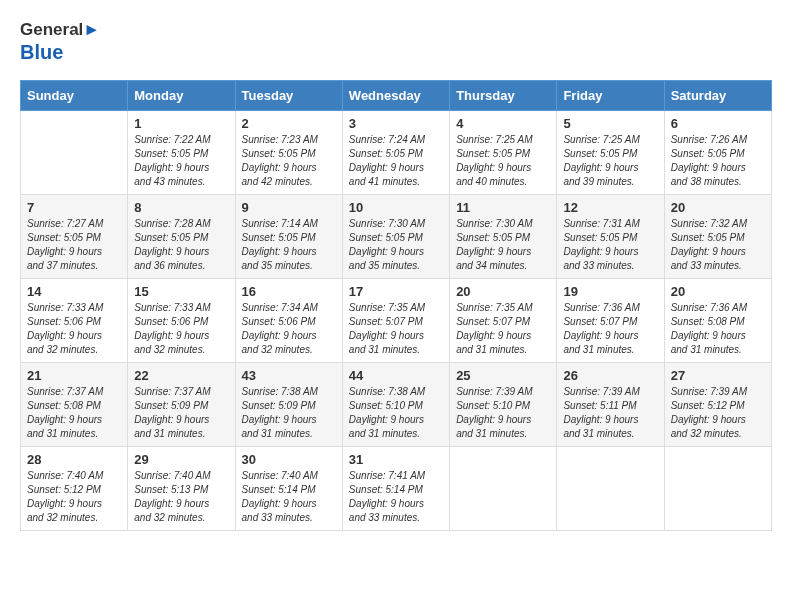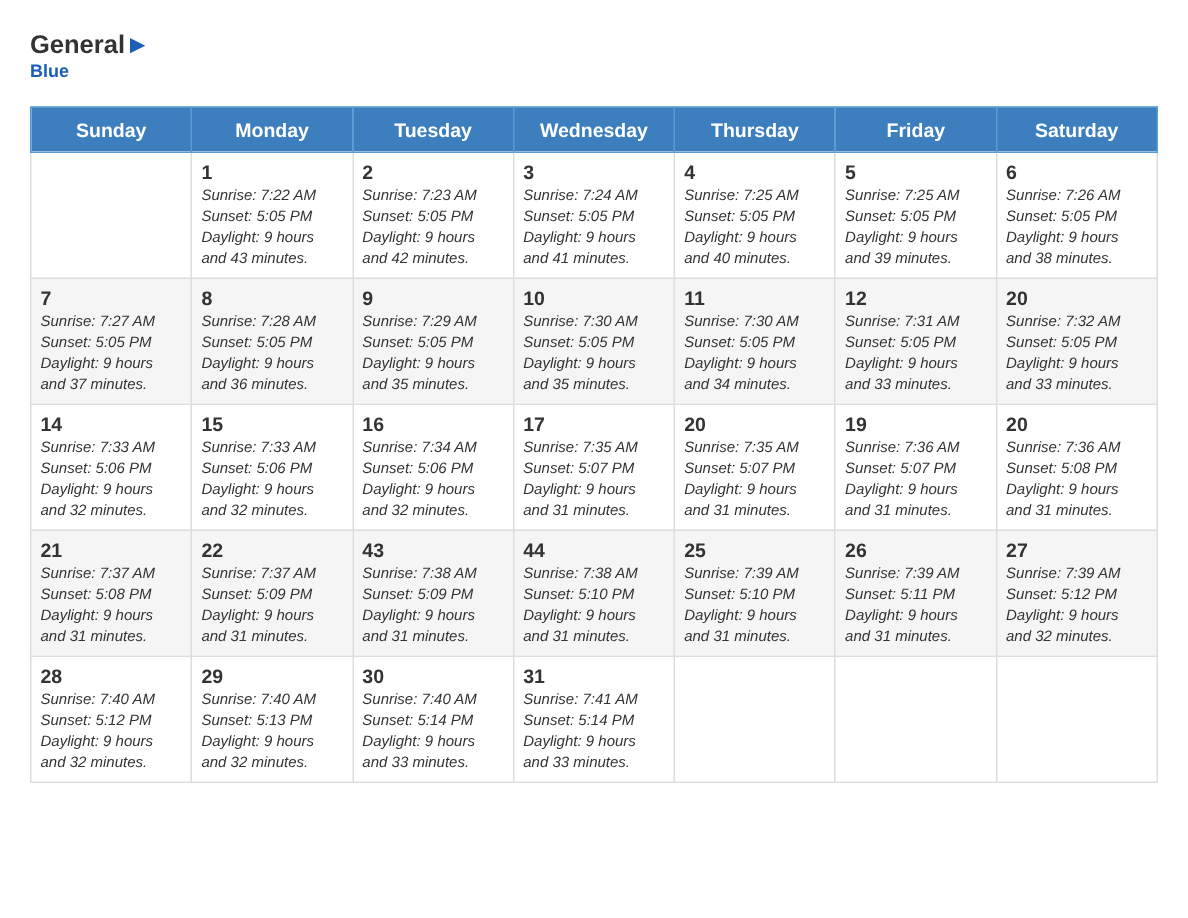--- a/index.html
+++ b/index.html
@@ -38,21 +38,21 @@
       width: 100%;
       border-collapse: collapse;
       font-size: 11px;
     }
     thead tr {
       background-color: #3d7ebf;
       color: white;
     }
     thead th {
       padding: 7px 6px;
-      text-align: center;
+      text-align: left;
       font-size: 13px;
       font-weight: bold;
       border: 1px solid #5a9ad4;
       margin-left: 35px;
     }
     tbody tr {
       border-bottom: 1px solid #ddd;
     }
     tbody tr:nth-child(even) {
       background-color: #f5f5f5;
@@ -80,21 +80,21 @@
       font-style: italic;
     }
   </style>
 </head>
 <body>
 
 <div class="header">
   <div class="logo">
   <div style="line-height:1.2;">
     <div style="font-size:17px;font-weight:bold;color:#333;">General<span style="color:#1a5fb4;">►</span></div>
-    <div style="font-size:12px;font-weight:bold;color:#1a5fb4;">Blue</div>
+    <div style="font-size:20px;font-weight:bold;color:#1a5fb4;">Blue</div>
   </div>
 </div>
   <div class="title-block">
     <div class="month-title"></div>
     <div class="subtitle"></div>
   </div>
 </div>
 
 <table>
   <thead>
@@ -164,21 +164,21 @@
         </td>
         <td>
           <div class="day-number">8</div>
           <div class="day-info">Sunrise: 7:28 AM
 Sunset: 5:05 PM
 Daylight: 9 hours
 and 36 minutes.</div>
         </td>
         <td>
           <div class="day-number">9</div>
-          <div class="day-info">Sunrise: 7:29 AM
+          <div class="day-info">Sunrise: 7:14 AM
 Sunset: 5:05 PM
 Daylight: 9 hours
 and 35 minutes.</div>
         </td>
         <td>
           <div class="day-number">10</div>
           <div class="day-info">Sunrise: 7:30 AM
 Sunset: 5:05 PM
 Daylight: 9 hours
 and 35 minutes.</div>

